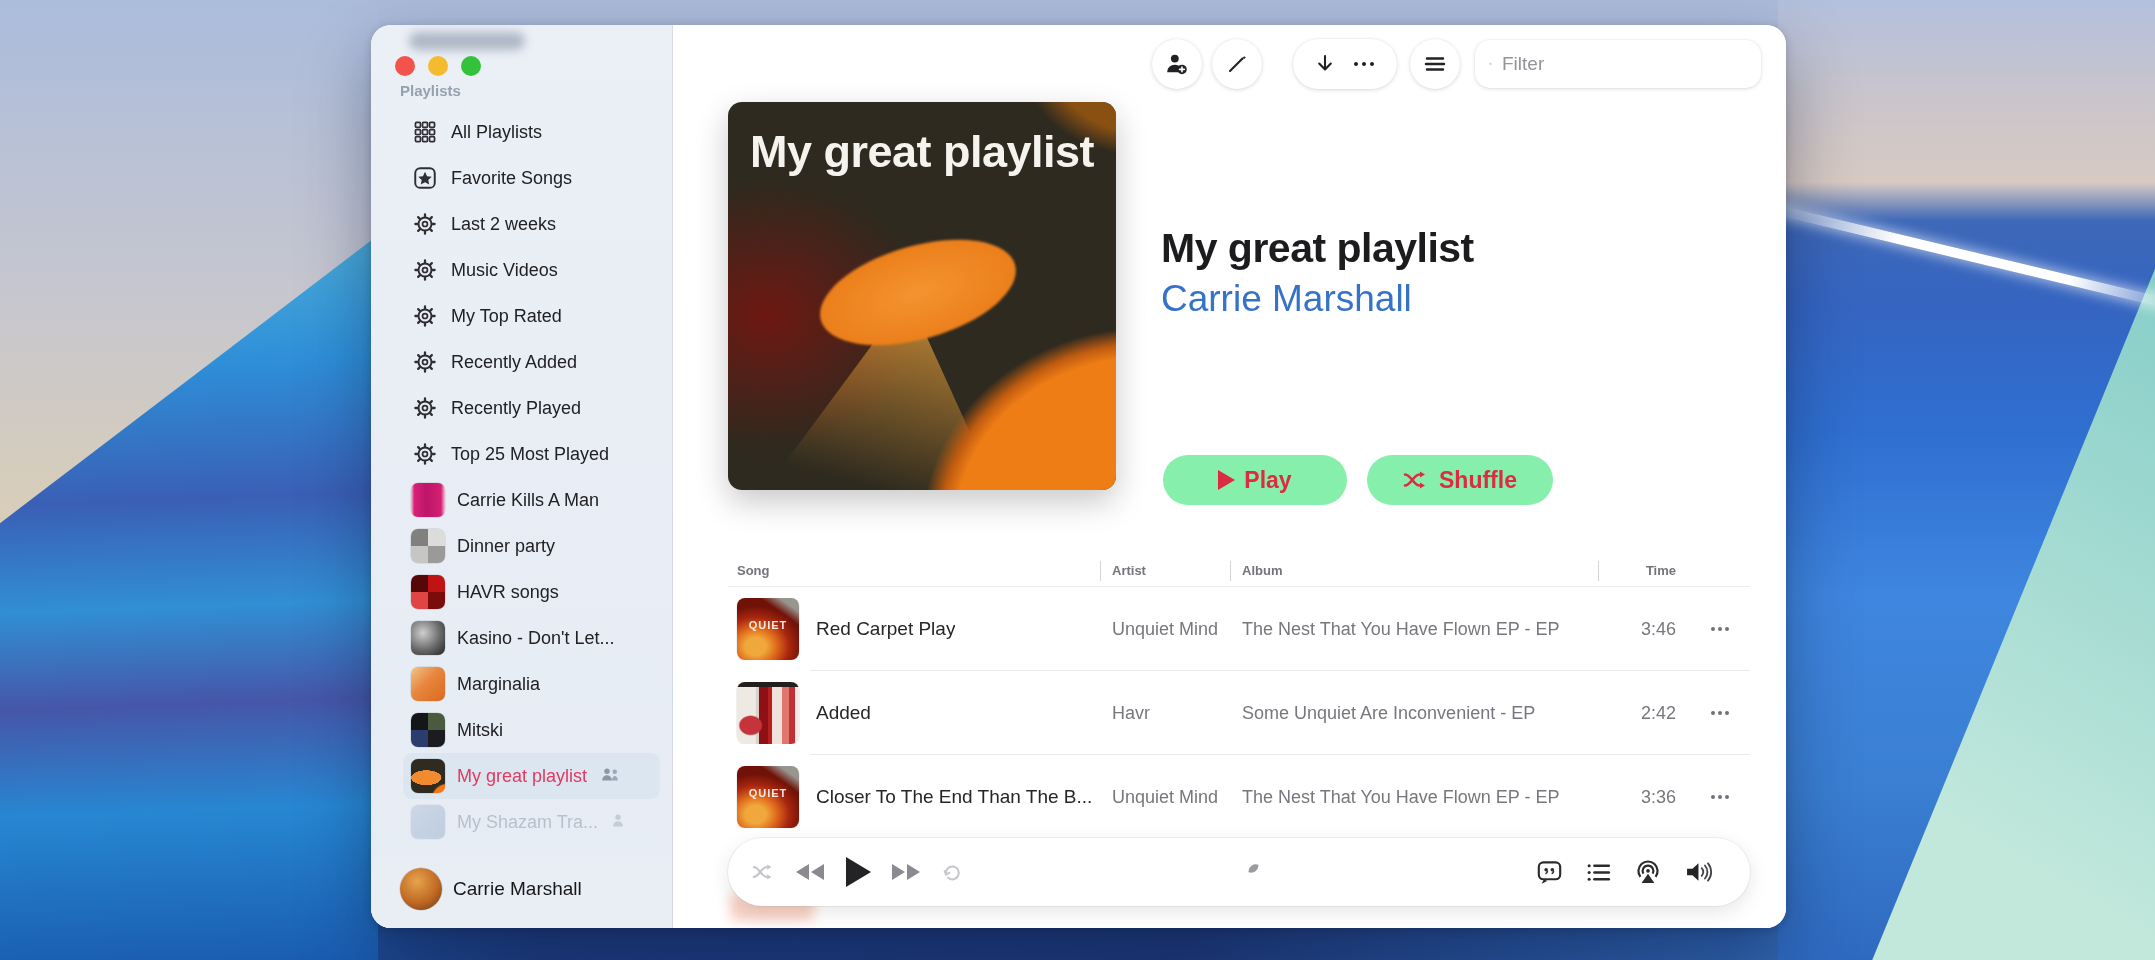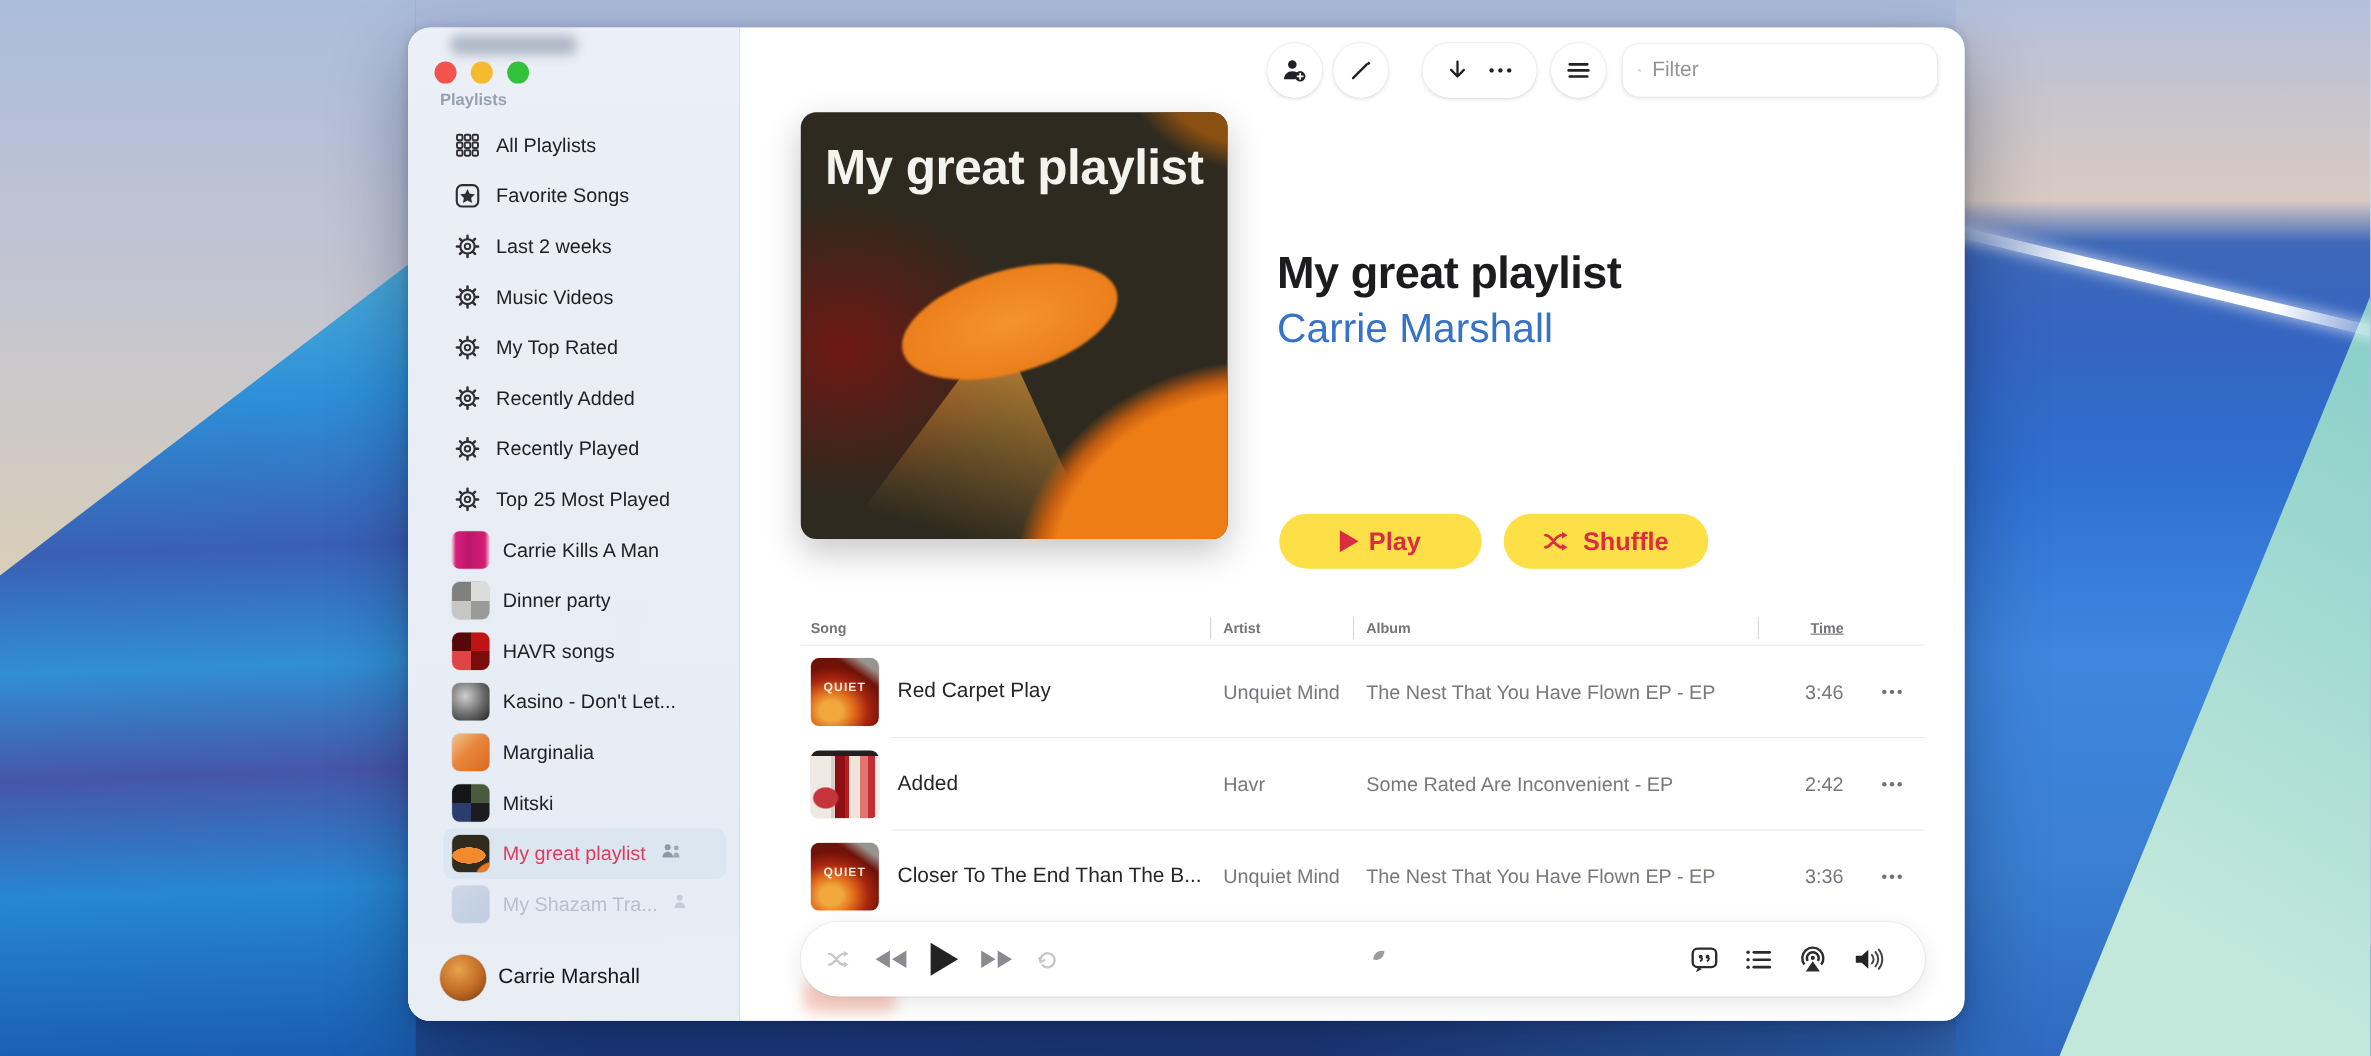--- a/index.html
+++ b/index.html
@@ -111,37 +111,37 @@
     clip-path:polygon(62% 0,100% 100%,0 100%); filter:blur(3px); }
   .art-ellipse { position:absolute; left:23%; top:37%; width:52%; height:24%; border-radius:50%;
     background:radial-gradient(#f49430,#e87612); transform:rotate(-16deg); filter:blur(1px); }
   .art-title { position:absolute; left:0; right:0; top:24px; text-align:center;
     font-size:45px; font-weight:700; color:#f5f3ee; letter-spacing:-.5px; }
 
   .hero-title { position:absolute; left:488px; top:200px; font-size:41px; font-weight:700;
     color:#1c1c1e; letter-spacing:-.5px; }
   .hero-artist { position:absolute; left:488px; top:253px; font-size:37px; color:#3572c8; cursor:pointer; }
 
-  .pillbtn { position:absolute; top:442px; height:50px; border-radius:25px; background:#fde047;
+  .pillbtn { position:absolute; top:430px; height:50px; border-radius:25px; background:#86efac;
     display:flex; align-items:center; justify-content:center; gap:9px;
     font-size:23px; font-weight:700; color:#dc2c42; cursor:pointer; }
   .btn-play { left:490px; width:184px; }
   .btn-shuffle { left:694px; width:186px; }
   .tri-play { width:0; height:0; border-left:17px solid #dc2c42;
     border-top:10px solid transparent; border-bottom:10px solid transparent; }
 
   
   .tracklist { position:absolute; left:55px; top:530px; width:1022px; }
   .thead { display:grid; grid-template-columns:372px 130px 368px 92px 1fr; height:32px;
     align-items:center; border-bottom:1px solid #ececef; }
   .thead .hc { font-size:13px; font-weight:600; color:#74747a; position:relative; padding-left:12px; }
   .thead .hc.first { padding-left:9px; }
   .thead .hc.sep::before { content:""; position:absolute; left:0; top:50%; transform:translateY(-50%);
     width:1px; height:20px; background:#d6d6da; }
-  .thead .hc.time { text-align:right; padding-right:14px;text-decoration:underline; }
+  .thead .hc.time { text-align:right; padding-right:14px; }
   .trow { display:grid; grid-template-columns:372px 130px 368px 92px 1fr; height:84px;
     align-items:center; position:relative; }
   .trow .sep-line { position:absolute; left:82px; right:0; bottom:0; height:1px; background:#e9e9ec; }
   .song-cell { display:flex; align-items:center; gap:17px; padding-left:9px; overflow:hidden; }
   .row-art { width:62px; height:62px; flex:0 0 62px; border-radius:8px; position:relative;
     overflow:hidden; box-shadow:0 0 0 .5px rgba(0,0,0,.12); }
   .row-art .qtxt { position:absolute; left:50%; top:34%; transform:translateX(-50%);
     font-size:11px; font-weight:700; letter-spacing:1px; color:rgba(255,255,255,.88); }
   .song-name { font-size:19px; color:#262628; white-space:nowrap; overflow:hidden; }
   .cell-artist,.cell-album { font-size:18px; color:#77777d; padding-left:12px;
@@ -434,21 +434,21 @@
             </div>
           <div class="sep-line"></div>
         </div>
 
         <div class="trow">
           <div class="song-cell">
             <span class="row-art art-voodoo"></span>
             <span class="song-name">Added</span>
           </div>
           <div class="cell-artist">Havr</div>
-          <div class="cell-album">Some Rated Are Inconvenient - EP</div>
+          <div class="cell-album">Some Unquiet Are Inconvenient - EP</div>
           <div class="cell-time">2:42</div>
           <div class="cell-menu">
               <i></i>
               <i></i>
               <i></i>
             </div>
           <div class="sep-line"></div>
         </div>
 
         <div class="trow">

